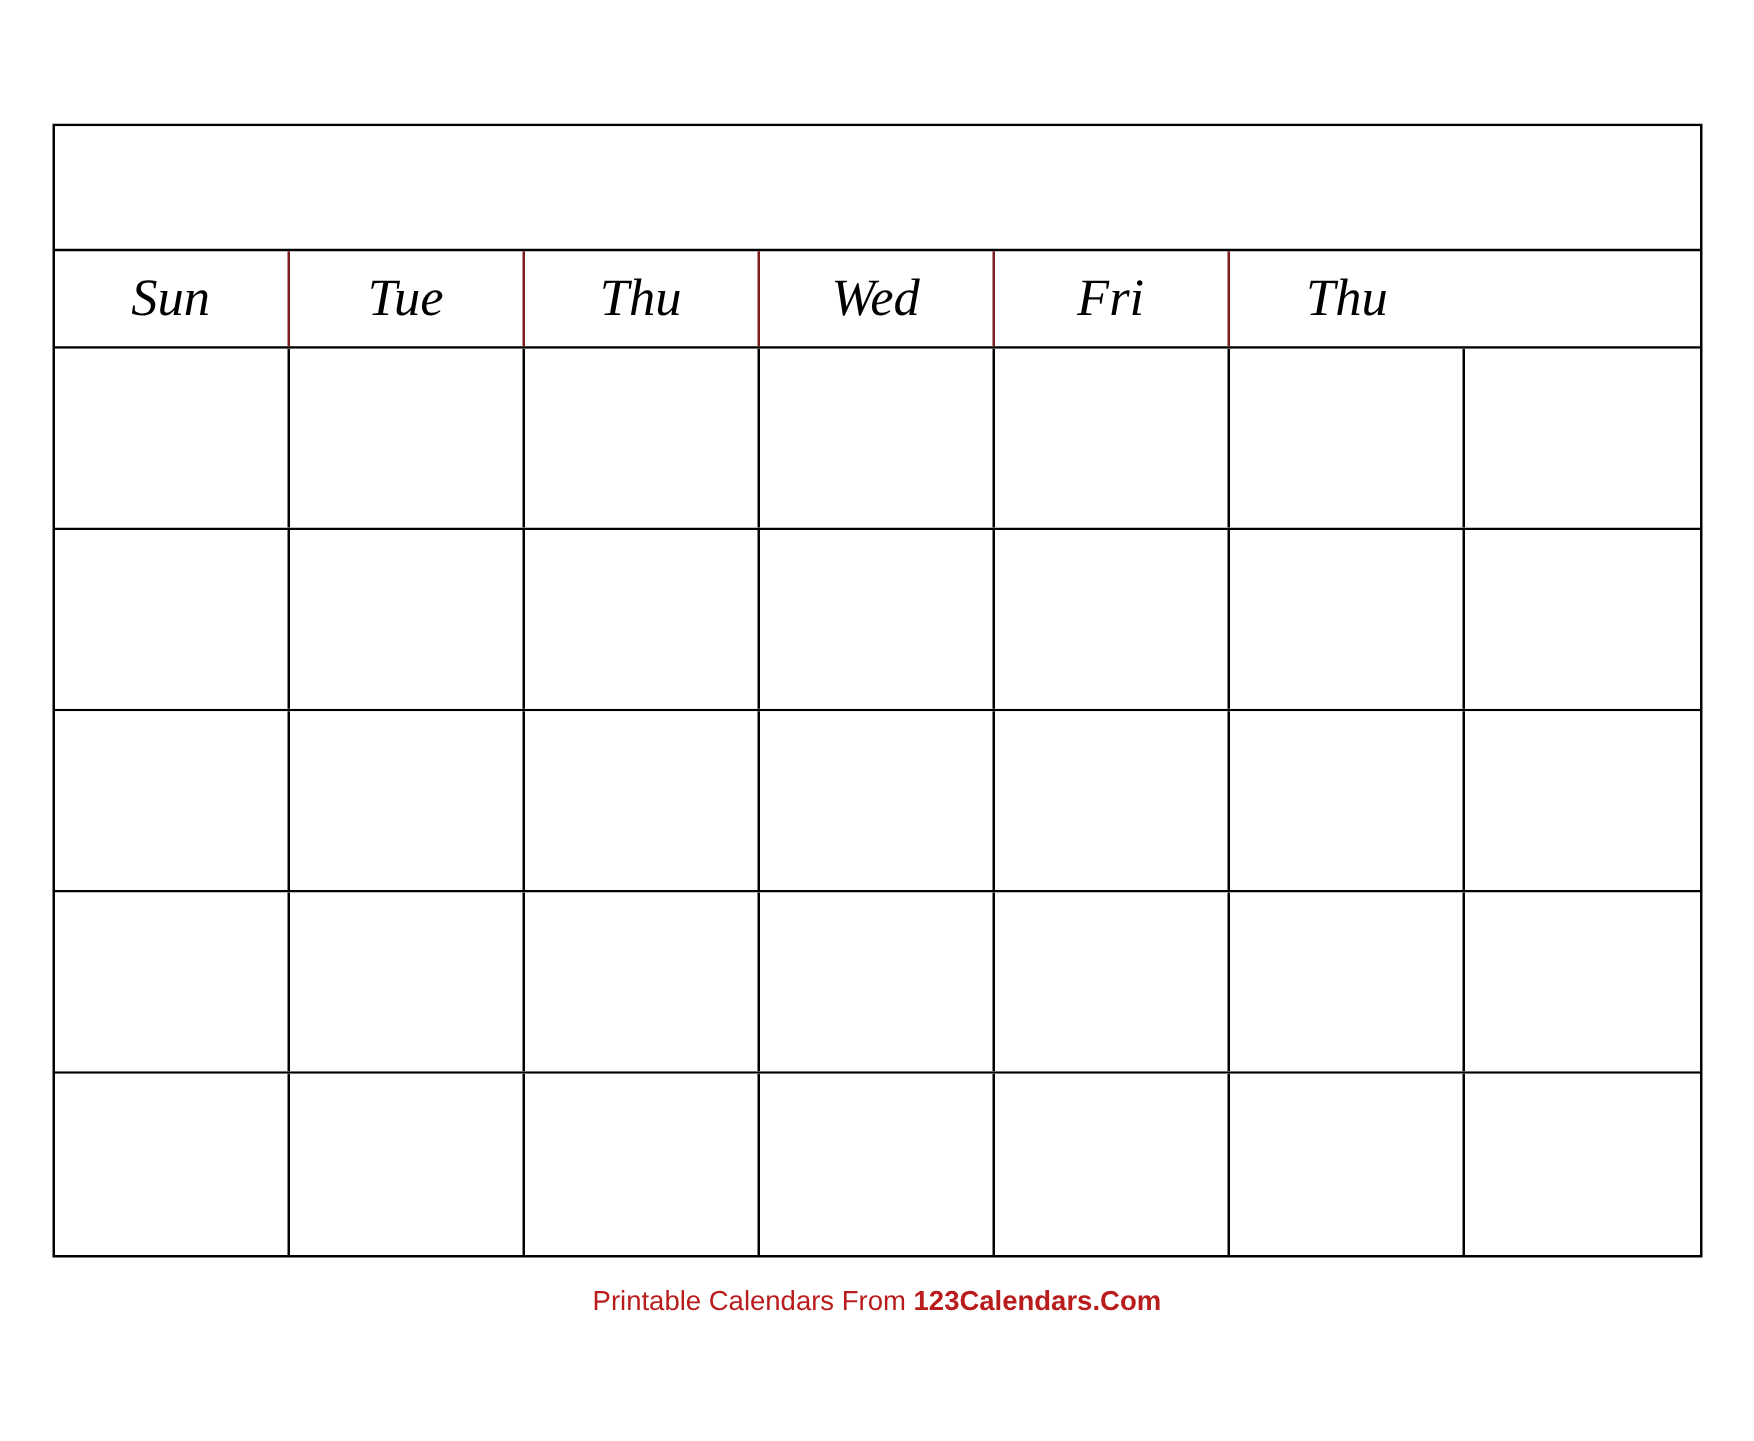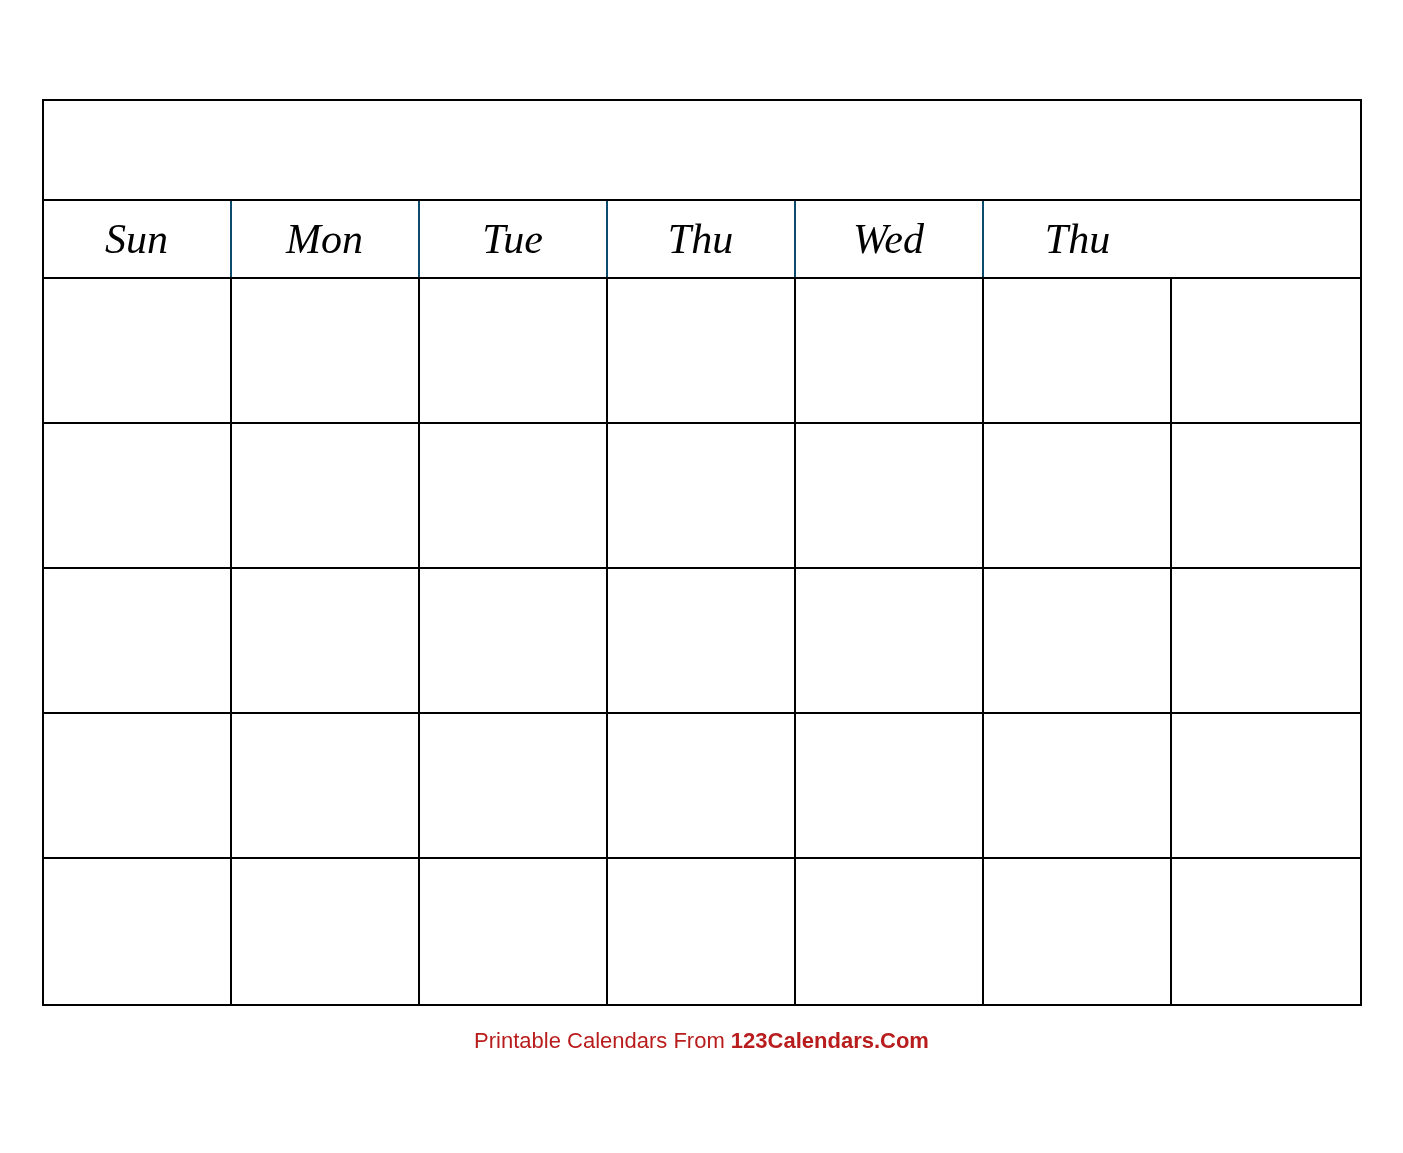--- a/index.html
+++ b/index.html
@@ -43,21 +43,21 @@
       grid-template-columns: repeat(7, 1fr);
       border-bottom: 2px solid #000;
     }
 
     .day-header {
       text-align: center;
       padding: 14px 8px;
       font-size: 42px;
       font-family: 'Brush Script MT', 'Comic Sans MS', cursive;
       font-style: italic;
-      border-right: 2px solid #0c4a6e;
+      border-right: 2px solid #7f1d1d;
     }
 
     .day-header:last-child {
       border-right: none;
     }
 
     .calendar-body {
       display: flex;
       flex-direction: column;
     }
@@ -97,24 +97,24 @@
 </head>
 <body>
 
 <div class="page-wrapper">
   <div class="calendar-container">
 
     <div class="calendar-title-row"></div>
 
     <div class="calendar-header">
       <div class="day-header">Sun</div>
-      <div class="day-header">Mon</div>
       <div class="day-header">Tue</div>
       <div class="day-header">Thu</div>
       <div class="day-header">Wed</div>
+      <div class="day-header">Fri</div>
       <div class="day-header">Thu</div>
     </div>
 
     <div class="calendar-body">
       <div class="calendar-row">
         <div class="calendar-cell"></div>
         <div class="calendar-cell"></div>
         <div class="calendar-cell"></div>
         <div class="calendar-cell"></div>
         <div class="calendar-cell"></div>

